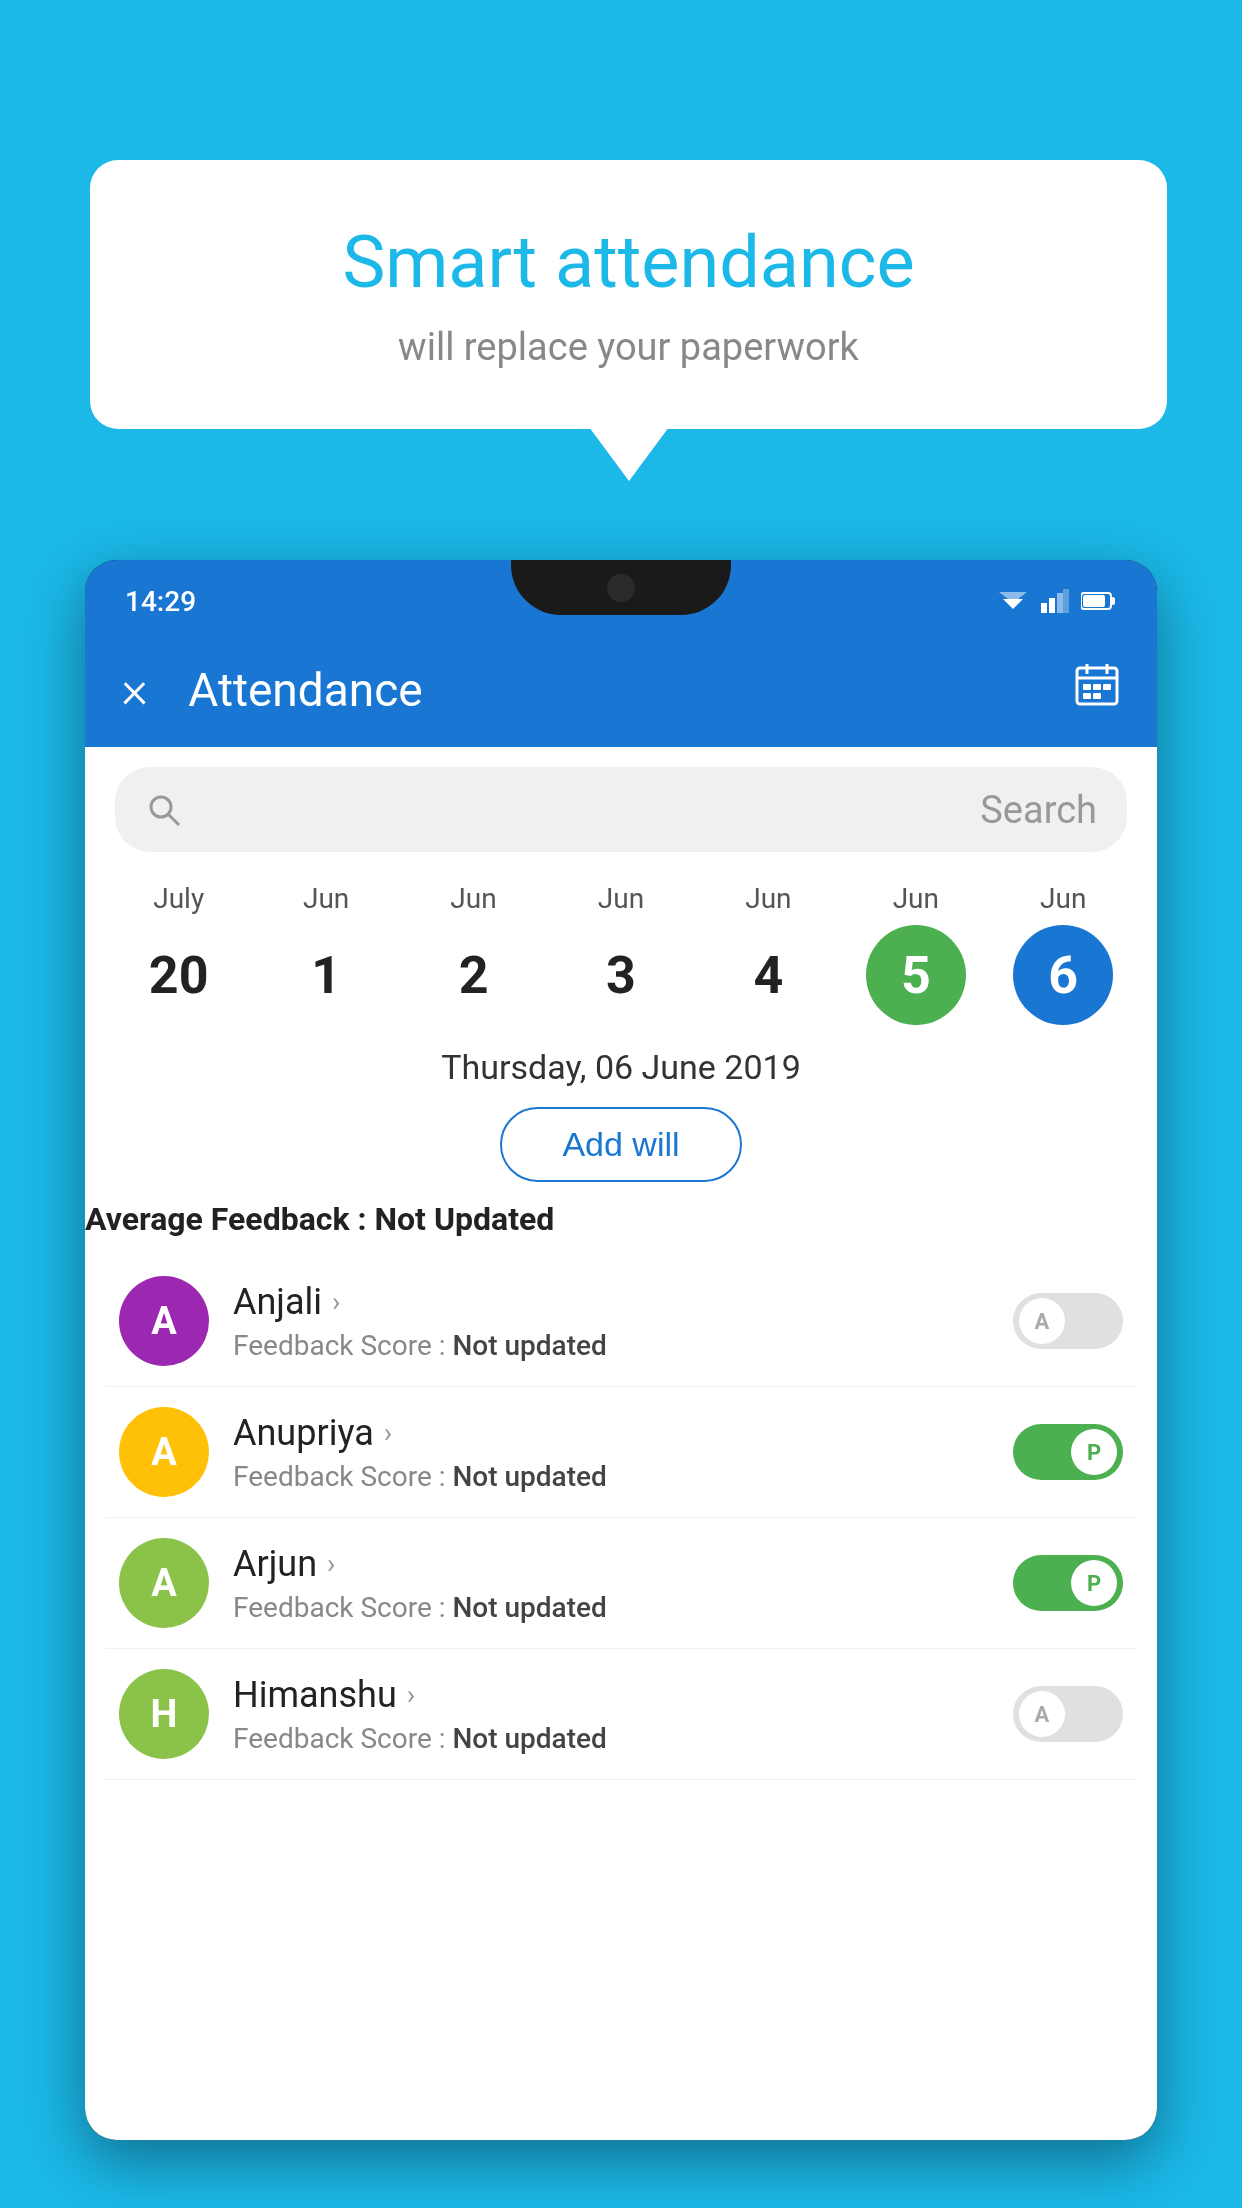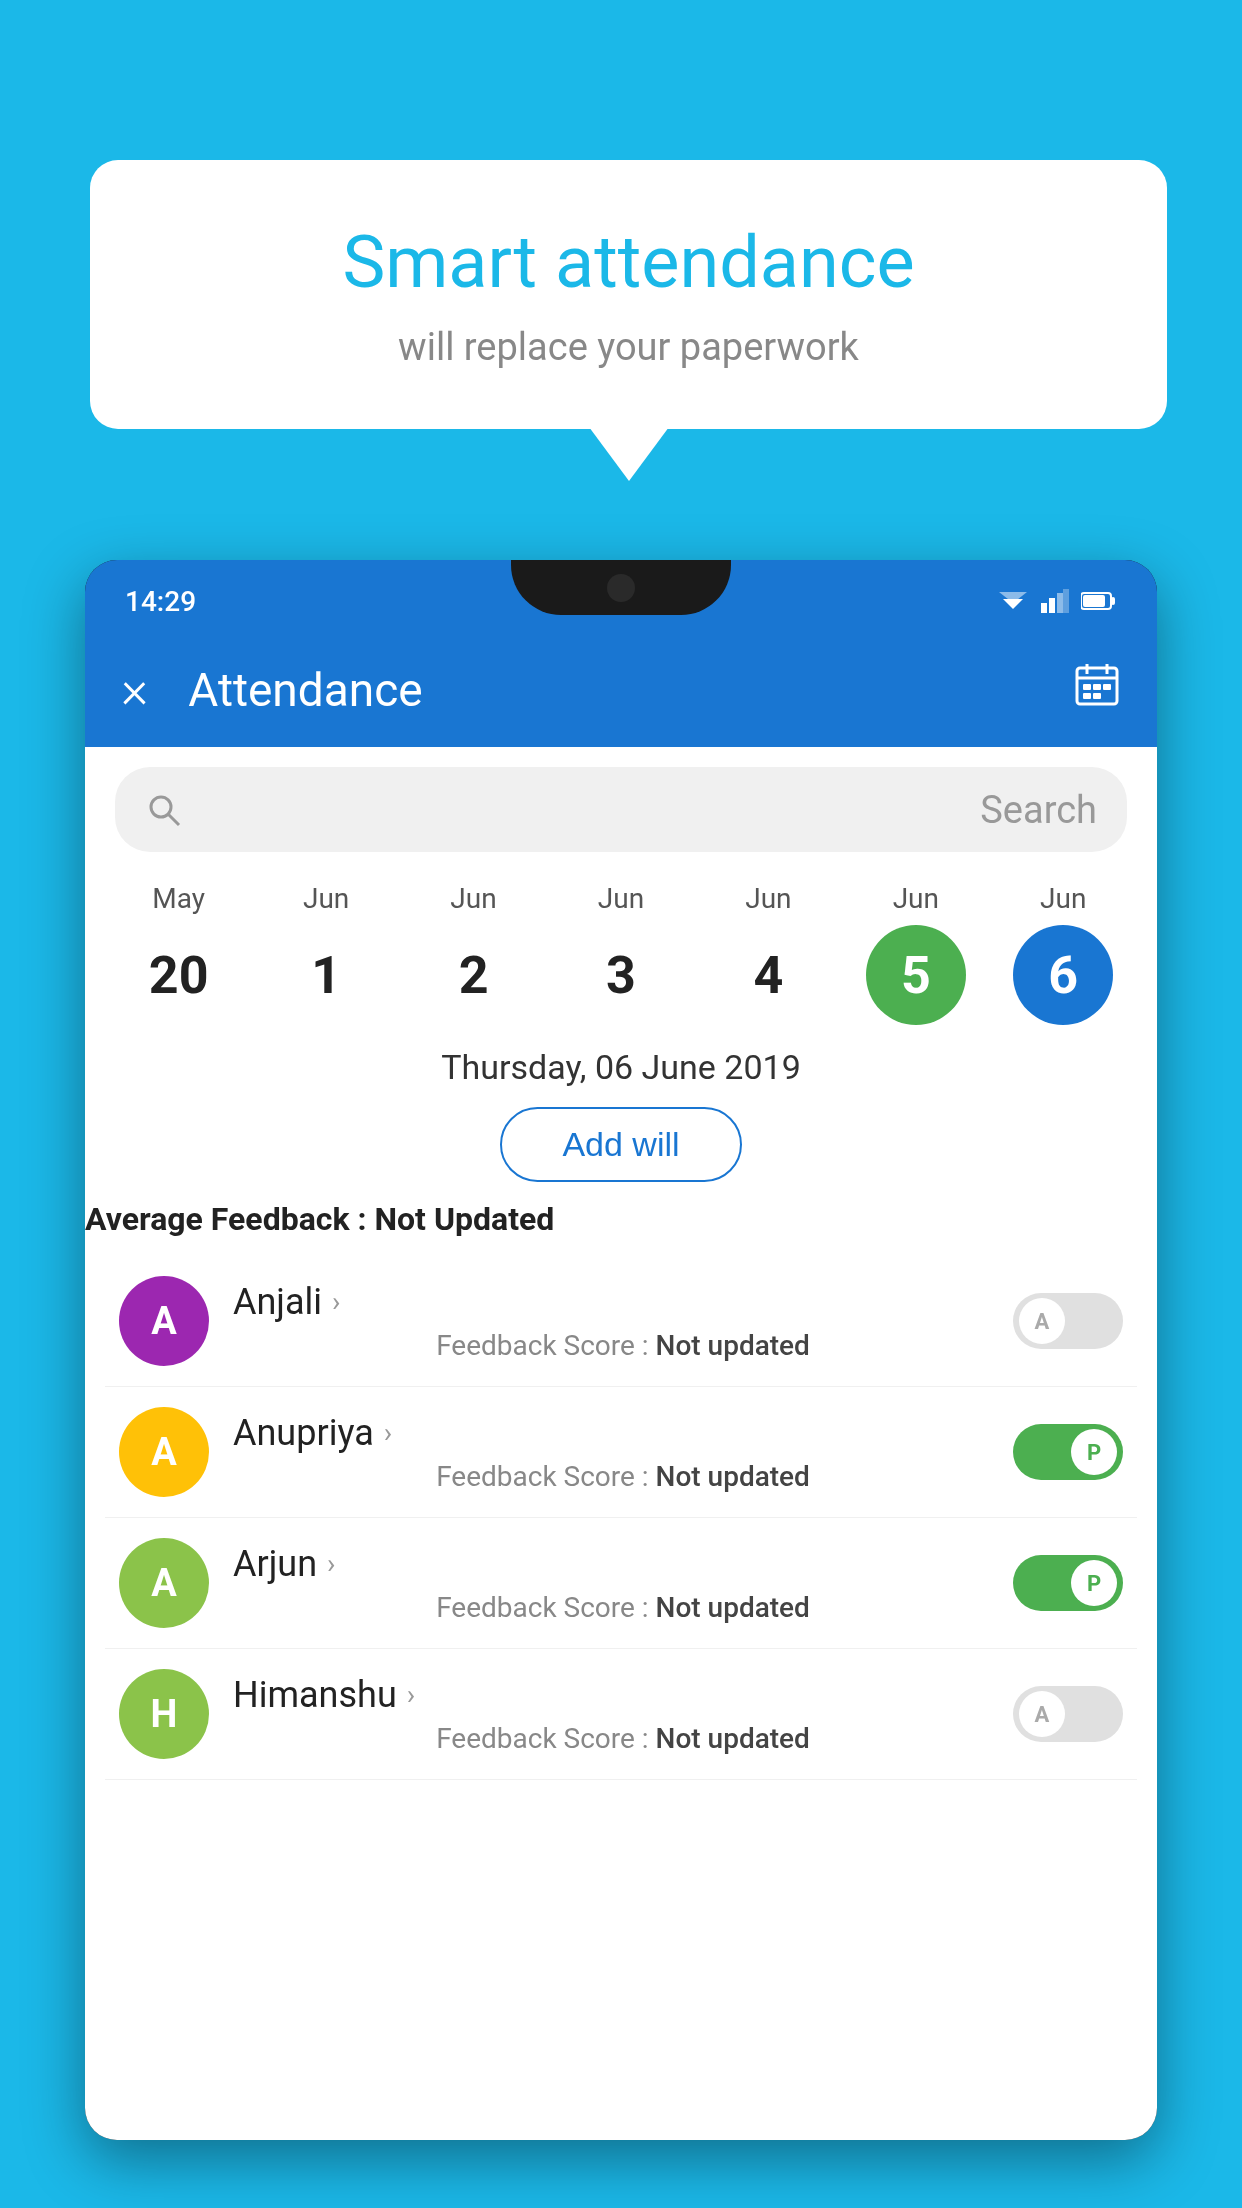--- a/index.html
+++ b/index.html
@@ -256,21 +256,20 @@
       align-items: center;
       justify-content: center;
       font-size: 38px;
       font-weight: 700;
       color: white;
       flex-shrink: 0;
     }
     .student-info {
       flex: 1;
       margin-left: 24px;
-      text-align: center;
     }
     .student-name {
       font-size: 36px;
       color: #222;
       display: flex;
       align-items: center;
       gap: 10px;
     }
     .chevron {
       font-size: 28px;
@@ -386,21 +385,21 @@
       <div class="search-bar">
         <svg width="38" height="38" viewBox="0 0 38 38">
           <circle cx="16" cy="16" r="10" fill="none" stroke="#999" stroke-width="3"></circle>
           <line x1="23" y1="23" x2="34" y2="34" stroke="#999" stroke-width="3"></line>
         </svg>
         <span class="search-text">Search</span>
       </div>
 
       <div class="calendar-strip" id="calendar-strip">
       <div class="cal-day">
-            <div class="cal-month">May</div>
+            <div class="cal-month">July</div>
             <div class="cal-num">20</div>
           </div>
           <div class="cal-day">
             <div class="cal-month">Jun</div>
             <div class="cal-num">1</div>
           </div>
           <div class="cal-day">
             <div class="cal-month">Jun</div>
             <div class="cal-num">2</div>
           </div>

